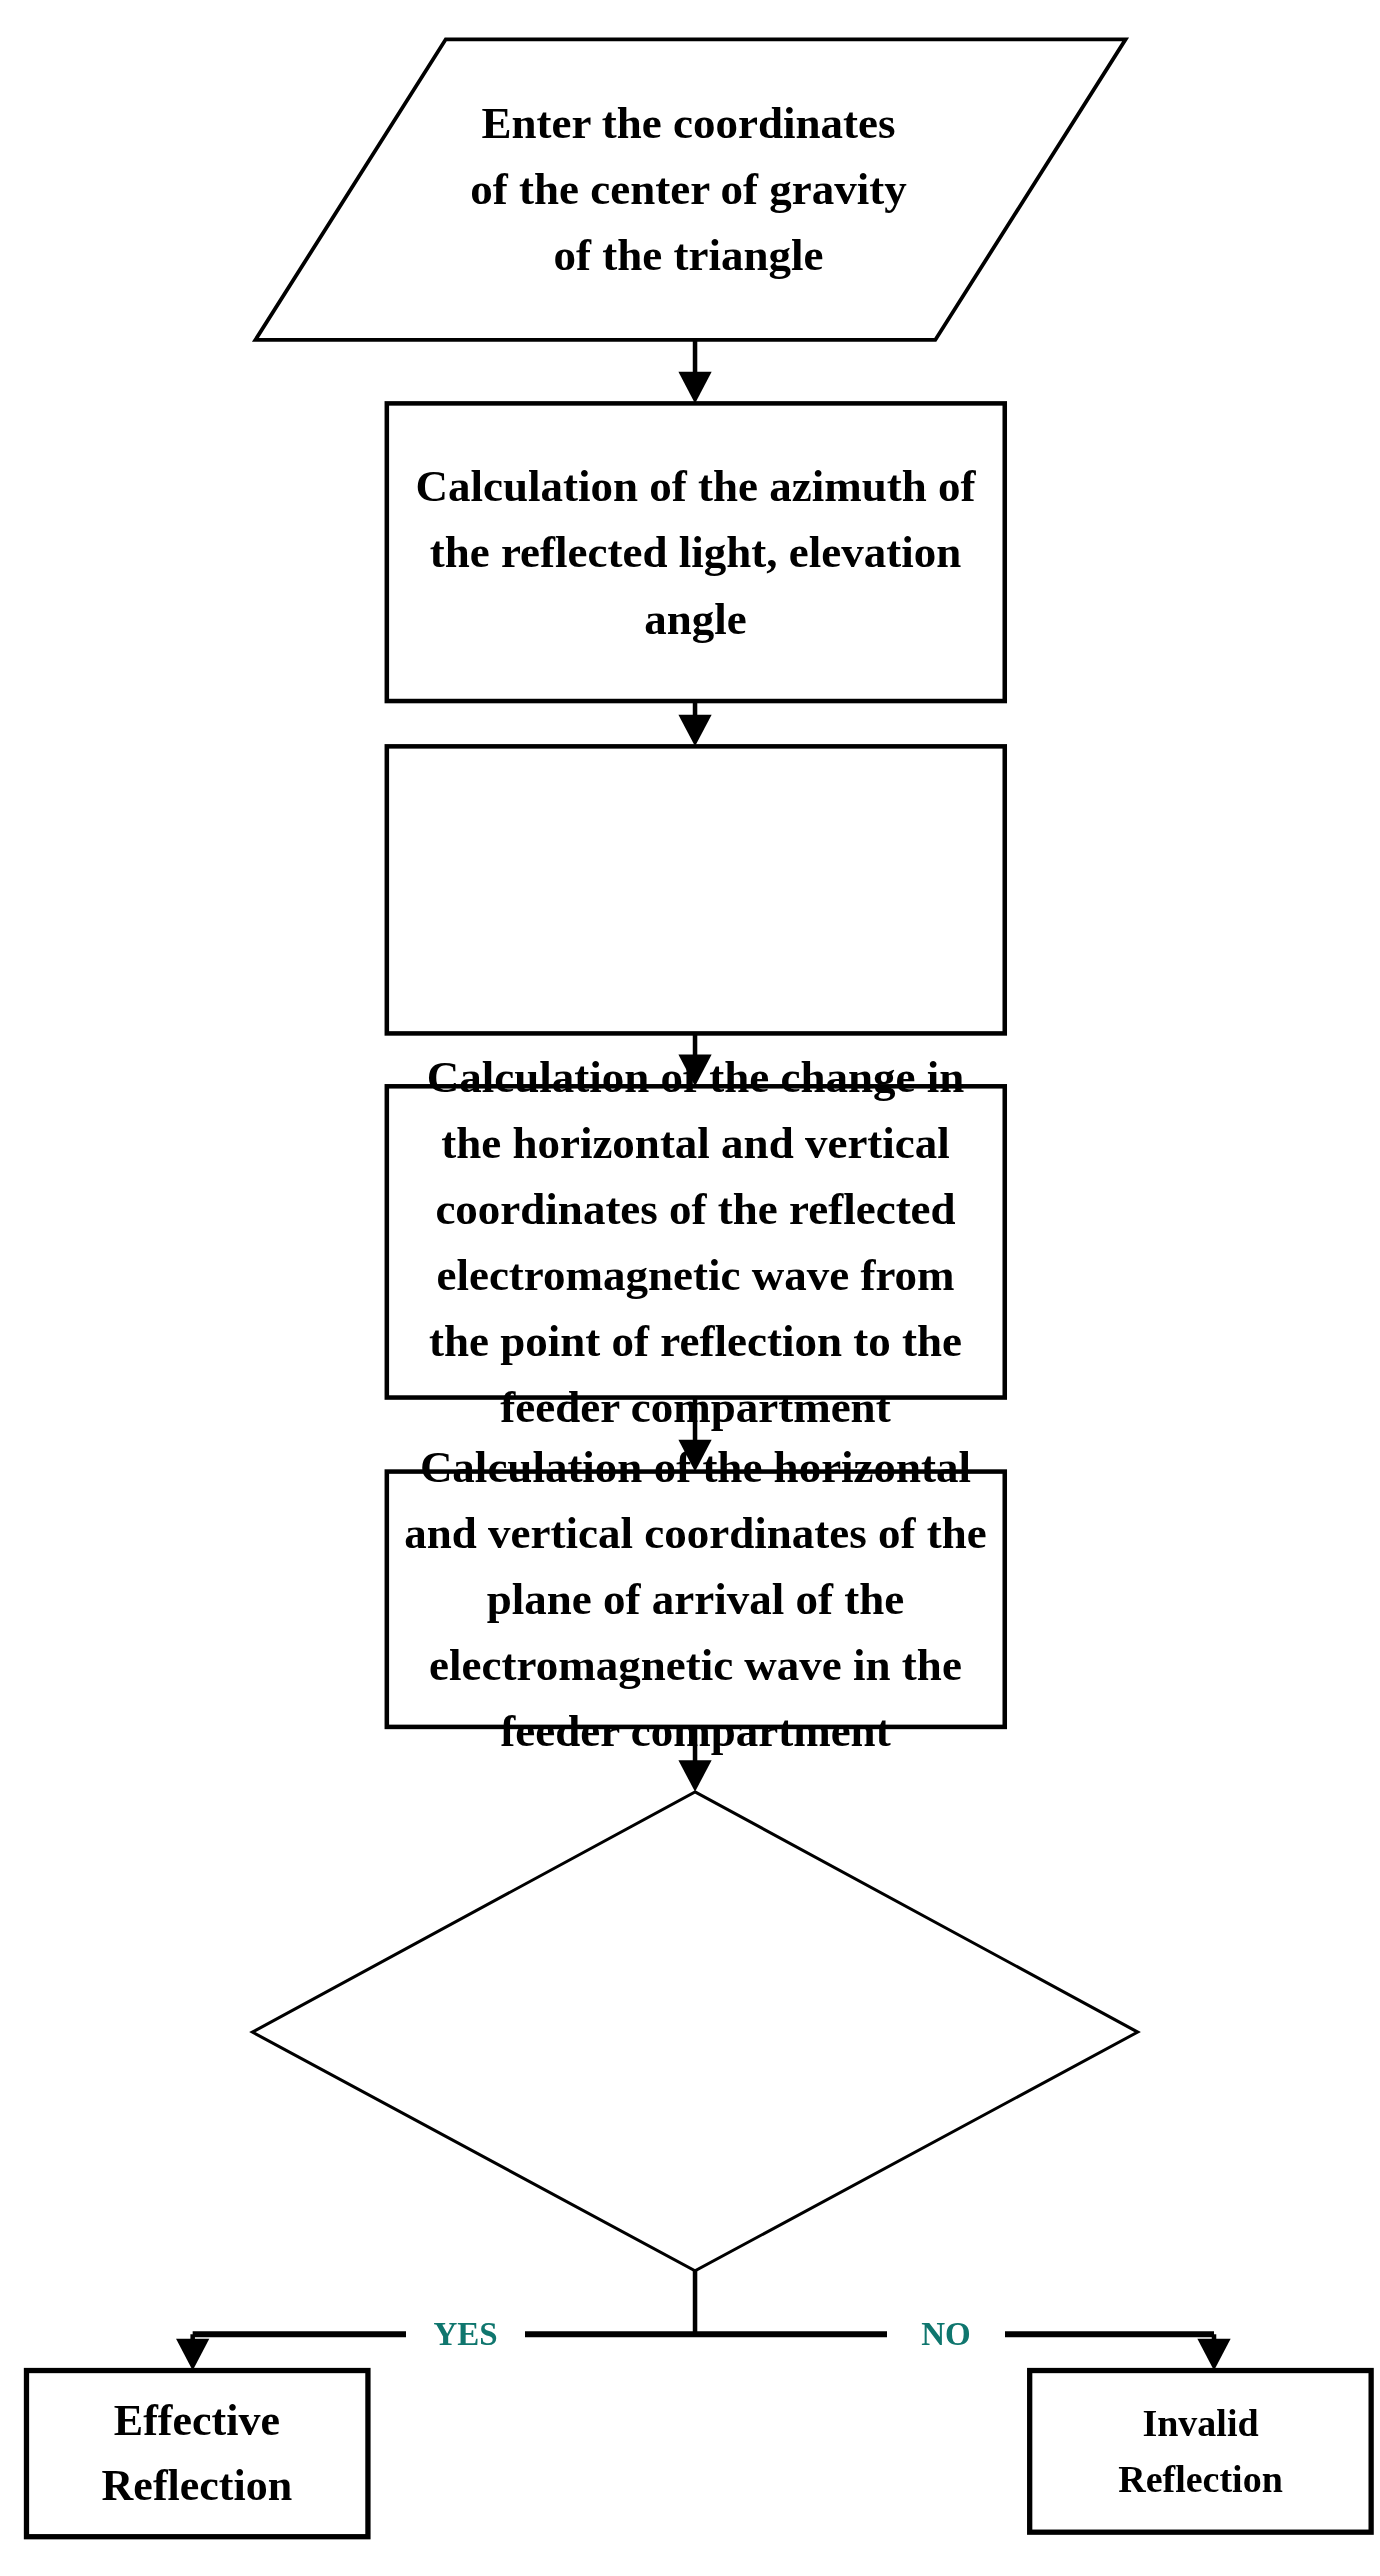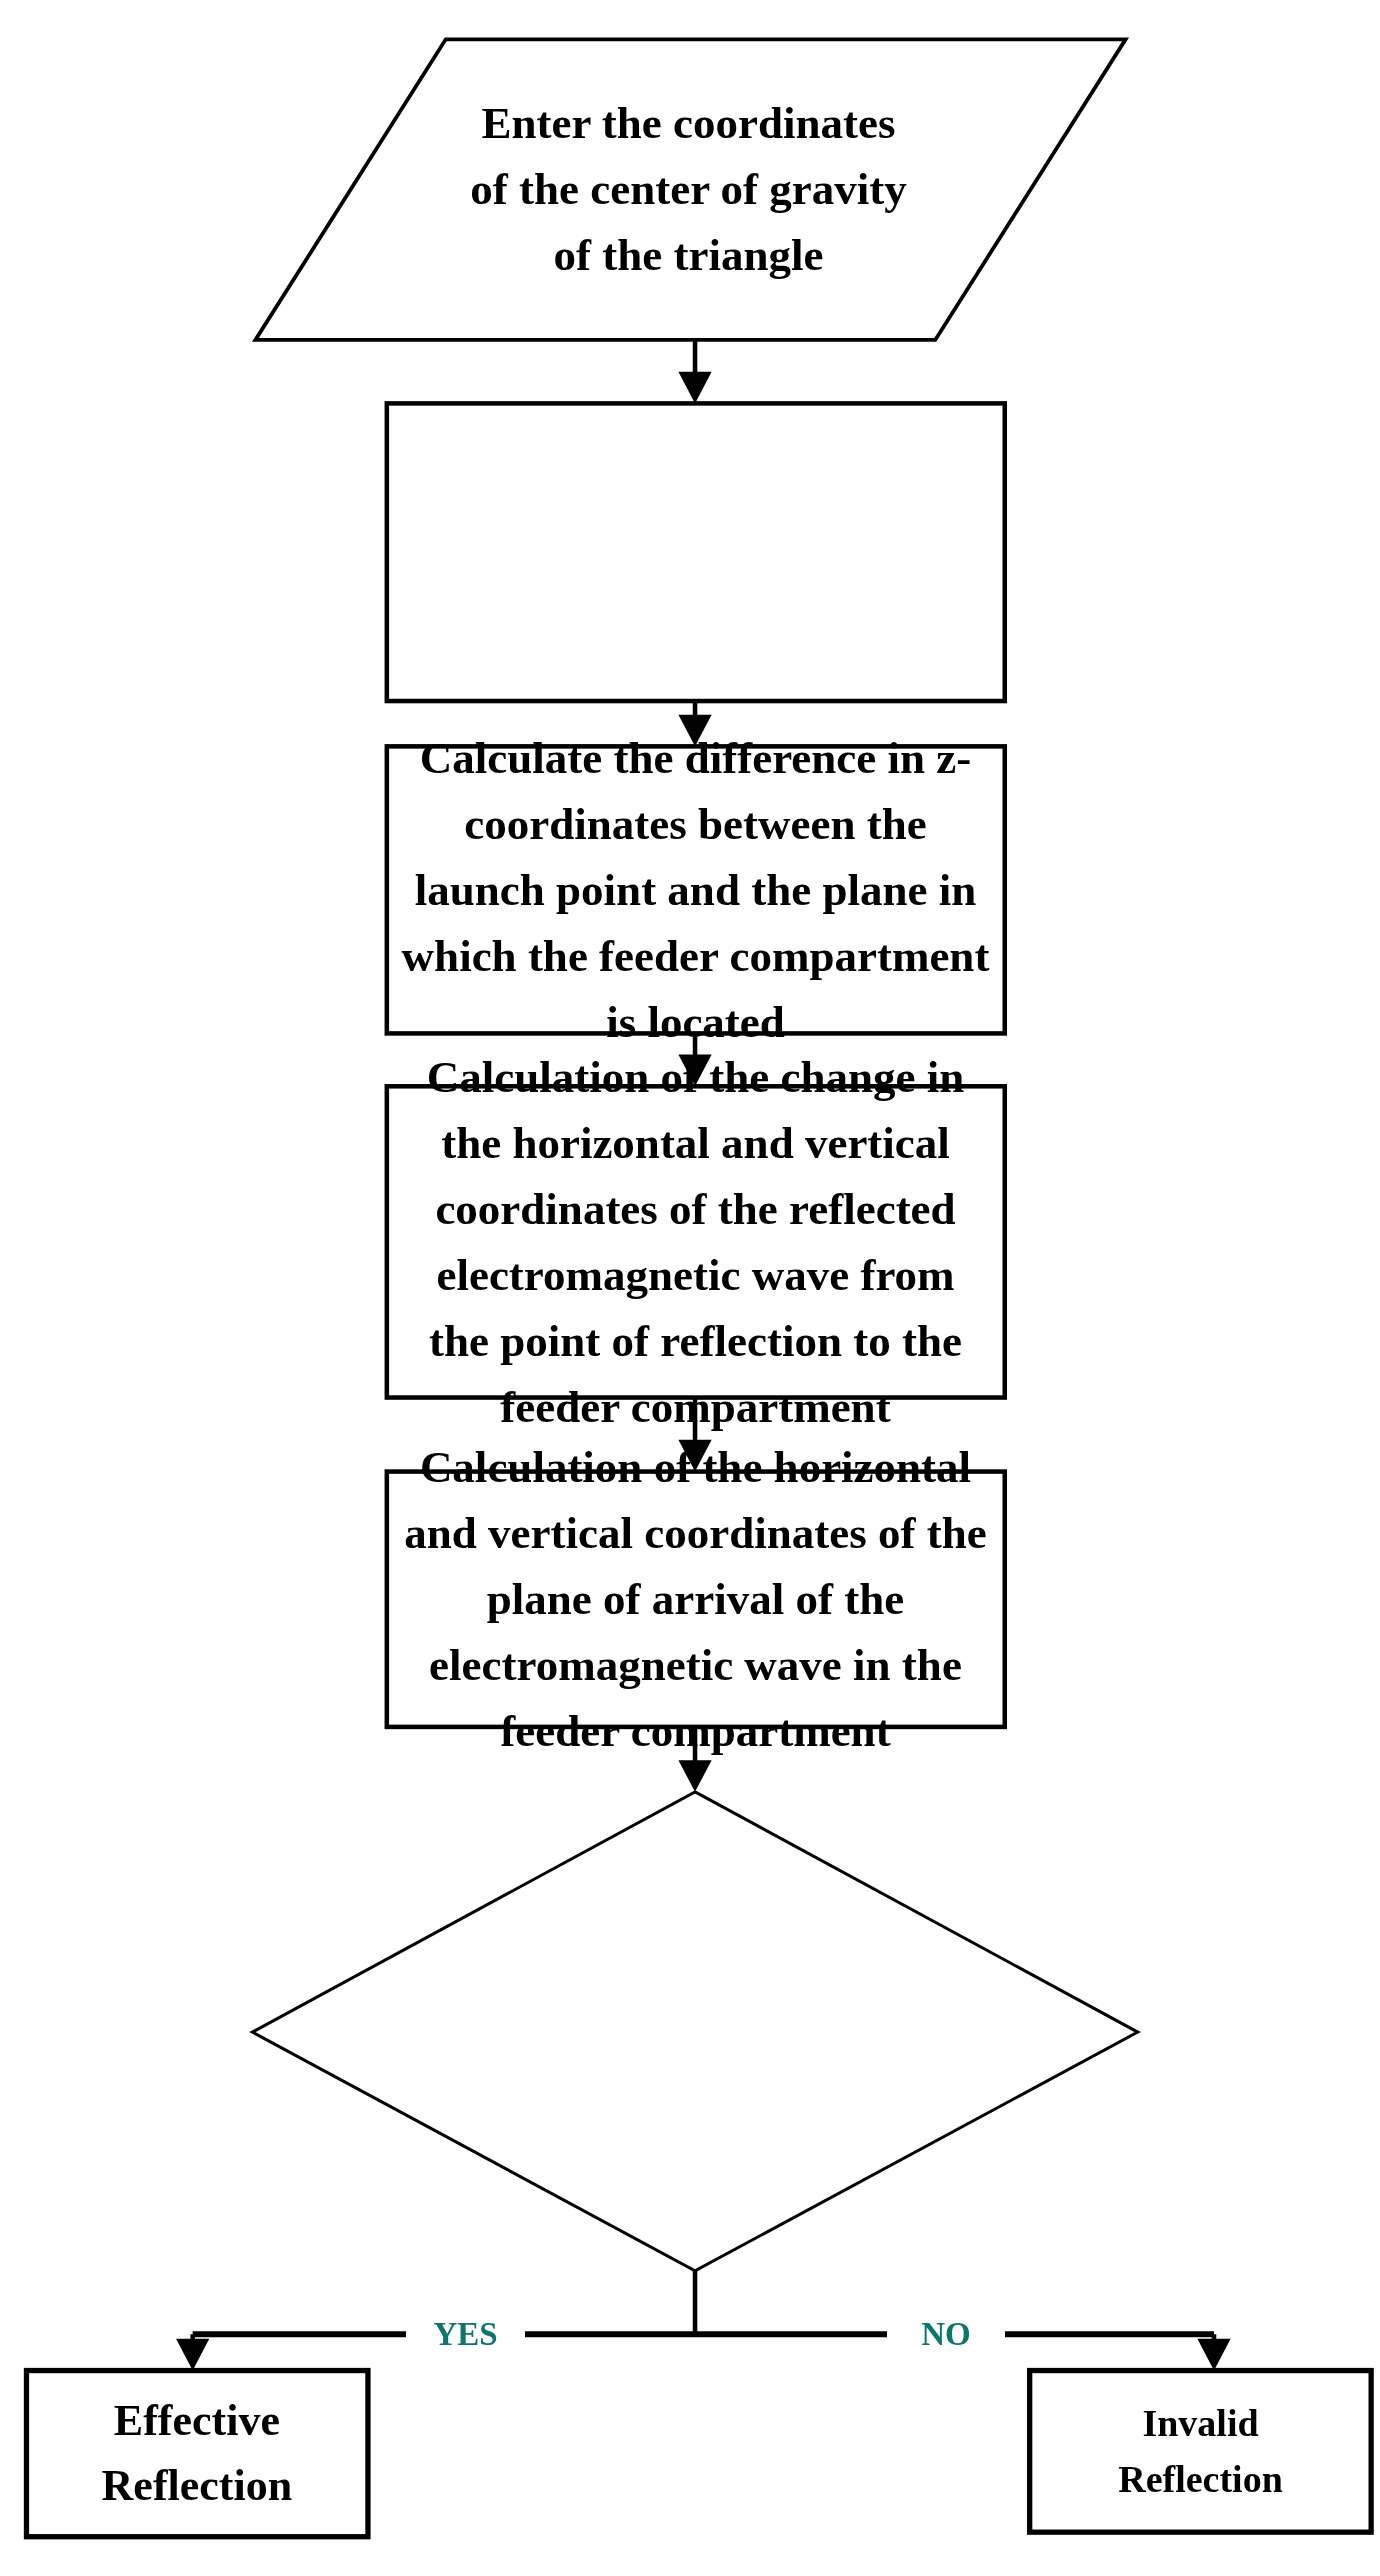--- a/index.html
+++ b/index.html
@@ -100,26 +100,24 @@
     <polygon points="1585,3096 1629,3096 1607,3138" fill="#000000"></polygon>
 
     <rect x="35" y="3138" width="452" height="220" fill="#ffffff" stroke="#000000" stroke-width="7"></rect>
     <rect x="1363" y="3138" width="452" height="214" fill="#ffffff" stroke="#000000" stroke-width="7"></rect>
   </svg>
 
   <div class="node-text start-text">Enter the coordinates
 of the center of gravity
 of the triangle</div>
 
+  <div class="node-text step1-text">Calculation of the azimuth of
+the reflected light, elevation
+angle</div>
 
-  <div class="node-text step2-text">Calculate the difference in z-
-coordinates between the
-launch point and the plane in
-which the feeder compartment
-is located</div>
 
   <div class="node-text step3-text">Calculation of the change in
 the horizontal and vertical
 coordinates of the reflected
 electromagnetic wave from
 the point of reflection to the
 feeder compartment</div>
 
   <div class="node-text step4-text">Calculation of the horizontal
 and vertical coordinates of the

